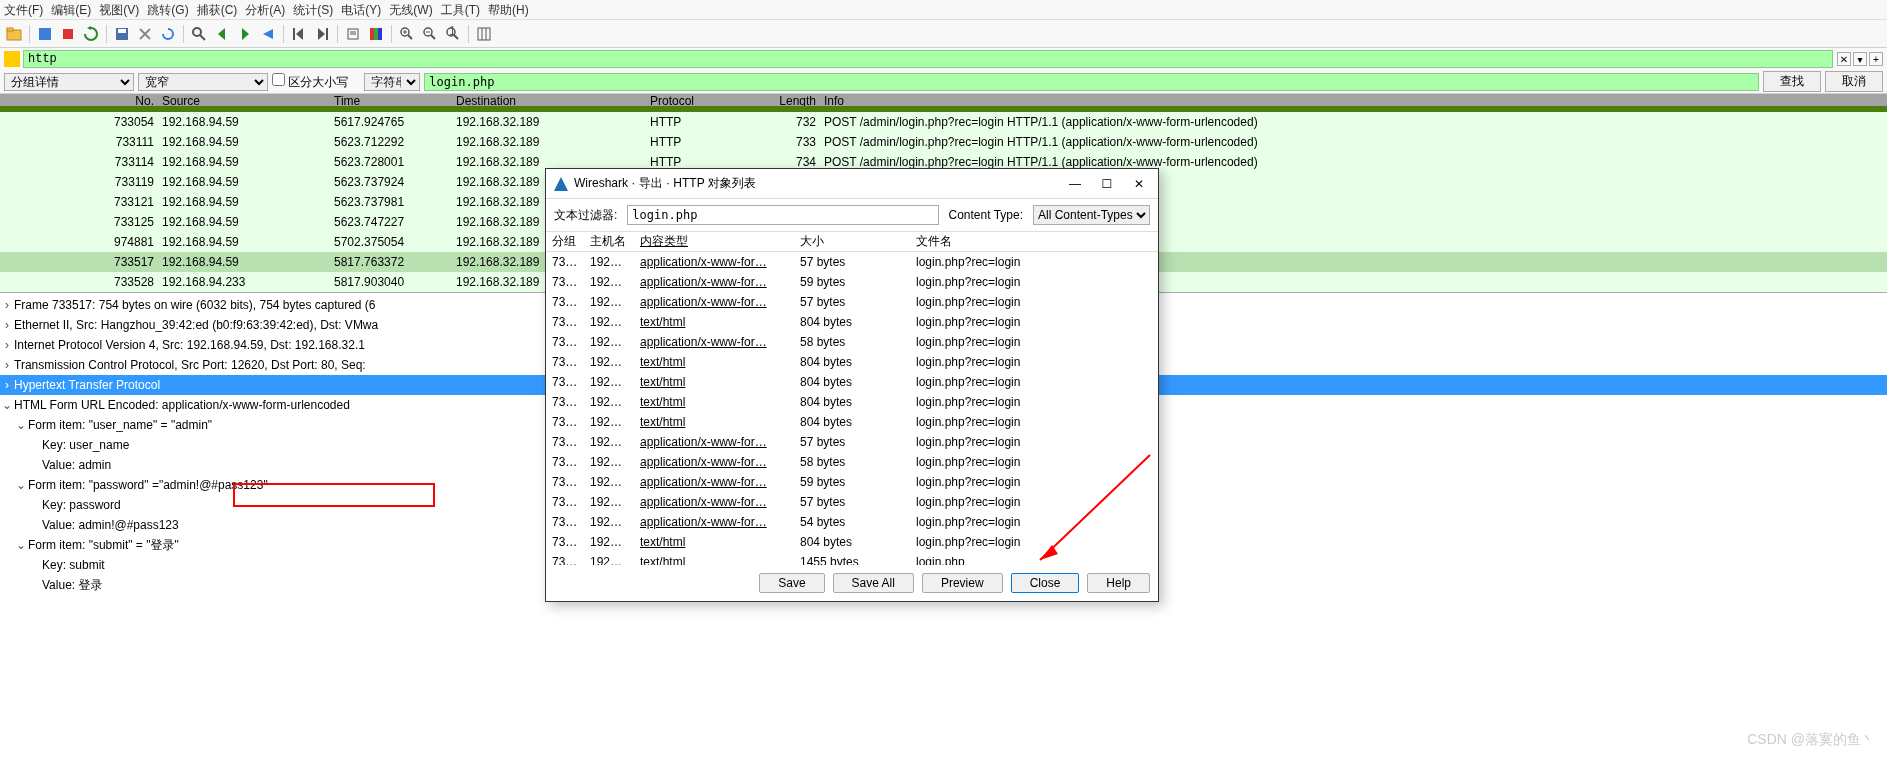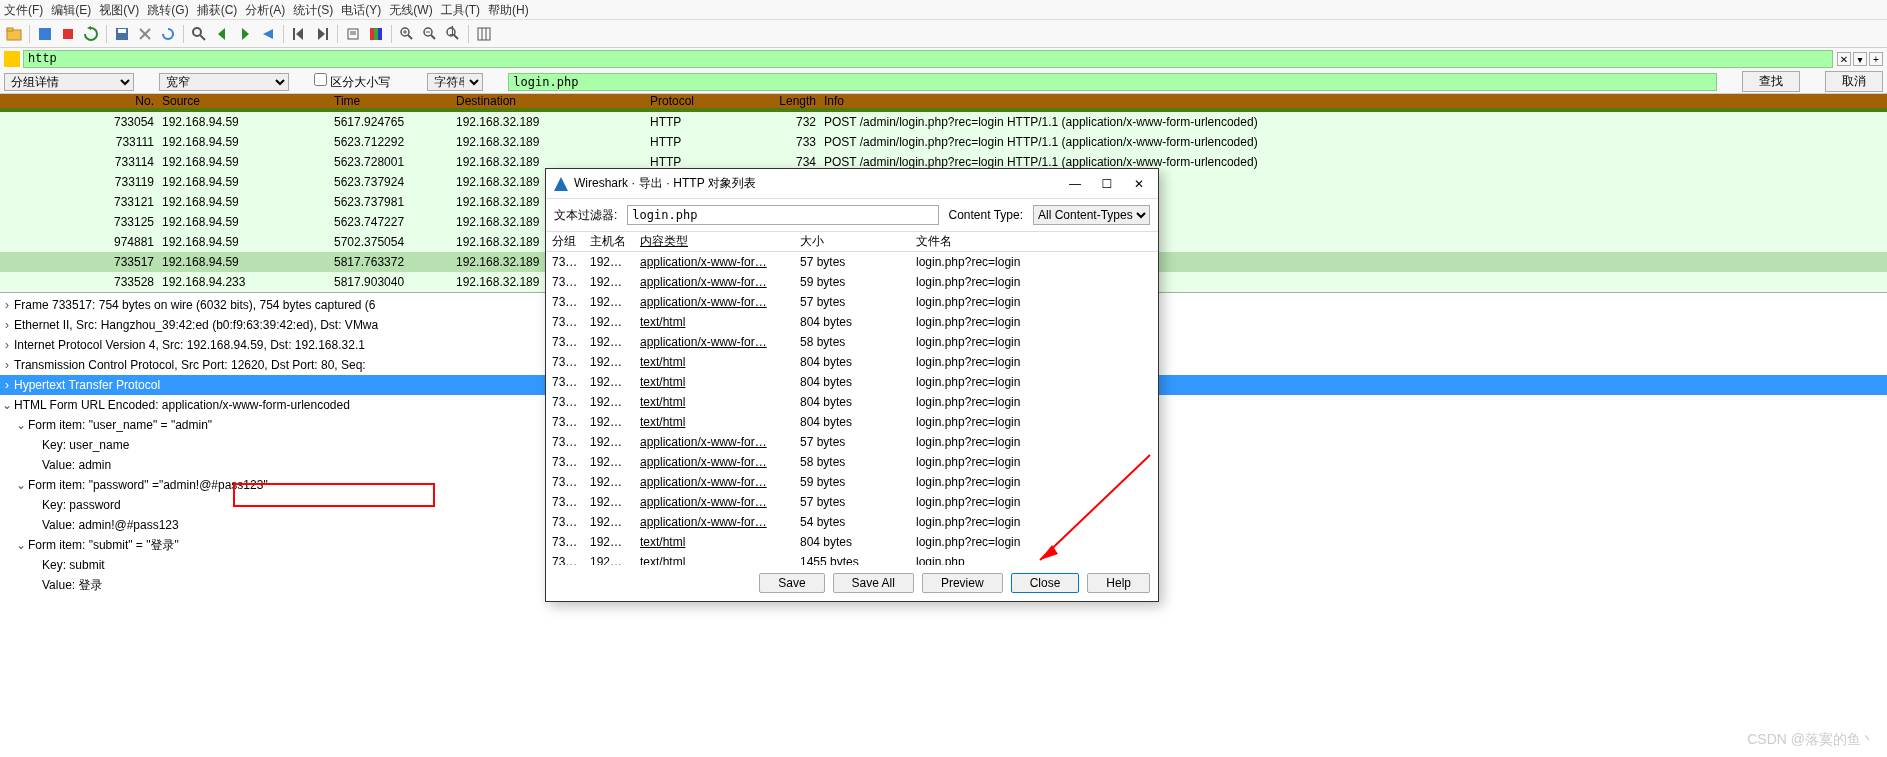--- a/index.html
+++ b/index.html
@@ -12,29 +12,29 @@
 .toolbar-row { display: flex; align-items: center; padding: 3px 4px; gap: 3px; background: #f8f8f8; border-bottom: 1px solid #d0d0d0; height: 28px; }
 .tb-icon { width: 20px; height: 20px; display: flex; align-items: center; justify-content: center; cursor: pointer; }
 .tb-sep { width: 1px; height: 18px; background: #ccc; margin: 0 2px; }
 
 .filter-row { display: flex; align-items: center; padding: 2px 4px; background: #f8f8f8; height: 22px; }
 .filter-ico { width: 16px; height: 16px; background: #ffcc00; margin-right: 3px; }
 .filter-input { flex: 1; background: #a8ffa8; border: 1px solid #8c8; padding: 1px 4px; height: 18px; }
 .filter-end { display: flex; gap: 2px; margin-left: 4px; }
 .filter-end div { width: 14px; height: 14px; border: 1px solid #aaa; display: flex; align-items: center; justify-content: center; font-size: 10px; cursor: pointer; }
 
-.search-row { display: flex; align-items: center; padding: 2px 4px; gap: 25px; background: #f8f8f8; border-bottom: 1px solid #d0d0d0; height: 24px; }
+.search-row { display: flex; align-items: center; padding: 2px 4px; gap: 4px; background: #f8f8f8; border-bottom: 1px solid #d0d0d0; height: 24px; }
 .search-row select, .search-row input[type=text] { height: 18px; border: 1px solid #aaa; font-size: 12px; padding: 0 2px; }
 .sel-wide { width: 130px; }
 .sel-small { width: 56px; margin-left: 12px; }
 .search-term { flex: 1; background: #a8ffa8; border: 1px solid #8c8; padding: 1px 4px; height: 18px; font-family: Consolas, monospace; }
 .btn { padding: 1px 16px; border: 1px solid #aaa; background: #f0f0f0; cursor: pointer; }
 
 .pkt-list { overflow: hidden; }
-.pkt-head { display: flex; background: #a16207; border-bottom: 4px solid #4d7c0f; height: 18px; }
+.pkt-head { display: flex; background: #a3a3a3; border-bottom: 6px solid #4d7c0f; height: 18px; }
 .pkt-head div, .pkt-row div { padding: 0 4px; white-space: nowrap; overflow: hidden; }
 .c-no { width: 158px; text-align: right; }
 .c-src { width: 172px; }
 .c-time { width: 122px; }
 .c-dst { width: 194px; }
 .c-proto { width: 72px; }
 .c-len { width: 102px; text-align: right; }
 .c-info { flex: 1; }
 .pkt-row { display: flex; height: 20px; align-items: center; font-family: Consolas, monospace; }
 .r-green { background: #e8ffe8; }

